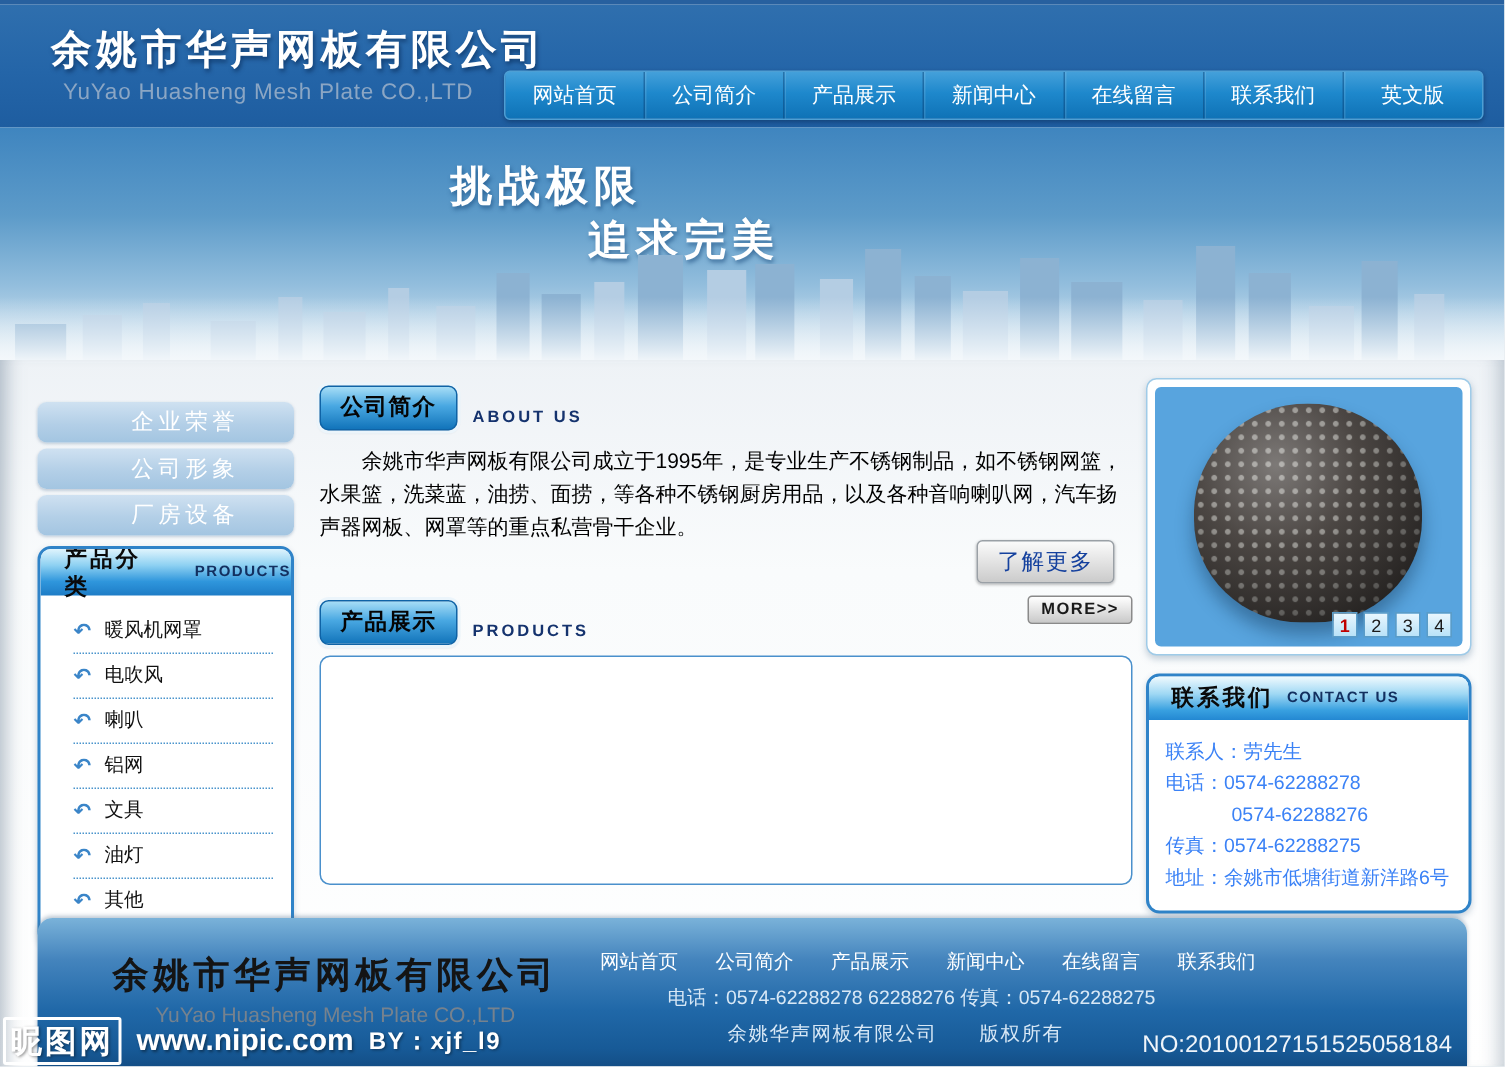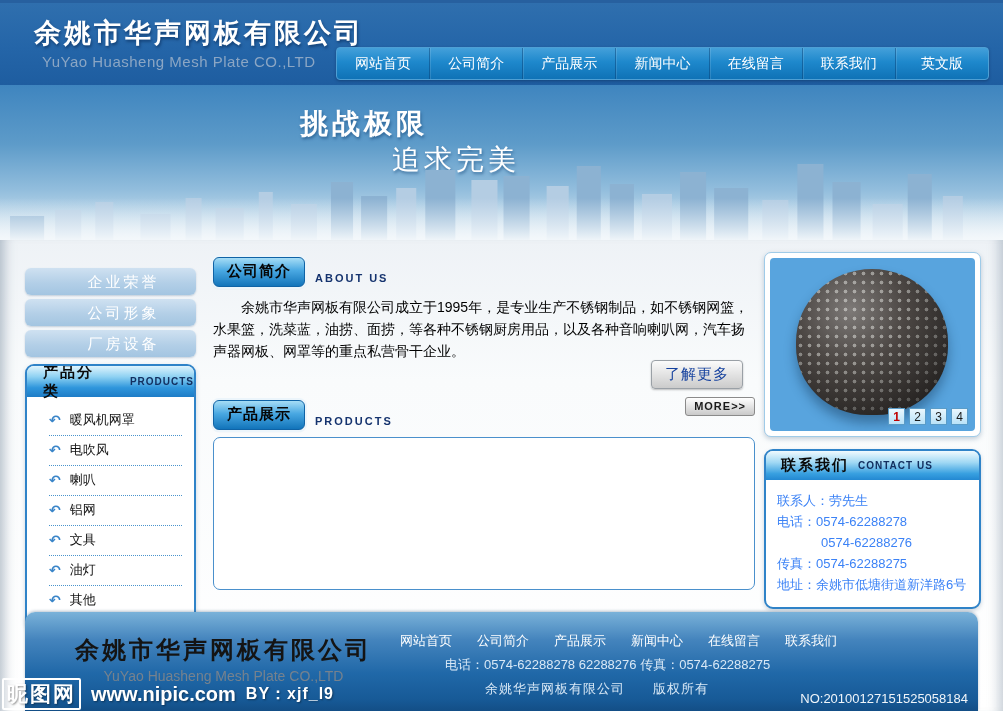--- a/index.html
+++ b/index.html
@@ -11,21 +11,21 @@
   .logo { position:absolute; left:34px; top:12px; }
   .logo-cn { font-size:27px; font-weight:bold; color:#ffffff; letter-spacing:3px; text-shadow:1px 2px 3px rgba(0,30,70,.55); }
   .logo-en { font-size:15px; color:#8ba6c4; margin-top:2px; padding-left:8px; letter-spacing:.5px; }
   .nav { position:absolute; left:336px; right:14px; top:44px; height:33px; display:flex; background:linear-gradient(180deg,#44a0da 0%,#1e88cc 45%,#0f72b6 100%); border:1px solid #4e9fd4; border-radius:4px; box-shadow:0 1px 3px rgba(0,20,50,.35); }
   .nav-item { flex:1; display:flex; align-items:center; justify-content:center; color:#ffffff; font-size:14px; cursor:pointer; border-right:1px solid rgba(8,60,110,.45); box-shadow:1px 0 0 rgba(255,255,255,.12); white-space:nowrap; }
   .nav-item:last-child { border-right:none; box-shadow:none; }
 
   
   .banner { position:relative; height:155px; background:linear-gradient(180deg,#3f85bf 0%,#5d9bc9 38%,#93bedd 68%,#cfe2ef 92%,#e9f1f7 100%); overflow:hidden; }
   .slogan1 { position:absolute; left:300px; top:20px; font-size:28px; font-weight:bold; color:#ffffff; letter-spacing:4px; text-shadow:1px 2px 3px rgba(20,70,120,.6); }
-  .slogan2 { position:absolute; left:392px; top:56px; font-size:28px; font-weight:normal; color:#ffffff; letter-spacing:4px; text-shadow:1px 2px 3px rgba(20,70,120,.6); }
+  .slogan2 { position:absolute; left:392px; top:56px; font-size:28px; font-weight:bold; color:#ffffff; letter-spacing:4px; text-shadow:1px 2px 3px rgba(20,70,120,.6); }
   .skyline { position:absolute; left:0; bottom:0; width:100%; height:82px; }
 
   
   .lower { position:relative; height:471px; background:linear-gradient(180deg,#eef2f6 0%,#f9fbfc 30%,#ffffff 100%); box-shadow:inset 14px 0 12px -10px rgba(110,130,150,.5), inset -14px 0 12px -10px rgba(110,130,150,.4); }
 
   
   .leftcol { position:absolute; left:25px; top:28px; width:171px; }
   .side-btn { height:27px; line-height:27px; margin-bottom:4px; text-align:center; color:#ffffff; font-size:15px; letter-spacing:3px; background:linear-gradient(180deg,#cfe1f1 0%,#b3cfe7 55%,#a3c5e1 100%); border-radius:6px; box-shadow:0 1px 2px rgba(100,130,160,.35); cursor:pointer;padding-left:26px; }
   .cat-panel { margin-top:7px; border:2px solid #2f83c8; border-radius:9px; background:#ffffff; overflow:hidden; box-shadow:0 2px 4px rgba(90,120,150,.3); }
   .cat-head { height:31px; display:flex; align-items:center; gap:25px; padding-left:16px; background:linear-gradient(180deg,#dff4fd 0%,#8ed1f2 35%,#2f96dc 70%,#1d7cc6 100%); }
@@ -72,21 +72,21 @@
 
   
   .footer { position:absolute; left:25px; right:25px; top:372px; height:99px; border-radius:10px 10px 0 0; background:linear-gradient(180deg,#7ab2d9 0%,#4484bd 28%,#2068a8 62%,#175a97 88%,#134e86 100%); box-shadow:0 -1px 3px rgba(80,110,140,.4); }
   .f-logo { position:absolute; left:50px; top:22px; text-align:center; }
   .f-logo-cn { font-size:24px; font-weight:bold; color:#141414; letter-spacing:3px; }
   .f-logo-en { font-size:14px; color:#76828e; margin-top:2px; }
   .f-links { position:absolute; left:375px; top:20px; display:flex; gap:25px; }
   .f-link { color:#ffffff; font-size:13px; cursor:pointer; white-space:nowrap; }
   .f-phone { position:absolute; left:420px; top:44px; color:#d8e8f6; font-size:13px; }
   .f-copy { position:absolute; left:460px; top:68px; color:#d8e8f6; font-size:13px; letter-spacing:1px; }
-  .f-serial { position:absolute; right:10px; bottom:5px; color:#f0f5fa; font-size:13px;margin-top:15px; }
+  .f-serial { position:absolute; right:10px; bottom:5px; color:#f0f5fa; font-size:16px;margin-top:15px; }
   .watermark { position:absolute; left:2px; bottom:1px; display:flex; align-items:center; gap:10px; color:#ffffff; text-shadow:1px 1px 2px rgba(0,0,0,.4); }
   .wm-logo { font-size:21px; font-weight:bold; letter-spacing:2px; border:2px solid #ffffff; padding:0 3px; border-radius:2px; }
   .wm-site { font-size:20px; font-weight:bold; }
   .wm-by { font-size:16px; font-weight:bold; letter-spacing:1px; }
 </style>
 </head>
 <body>
 
 <div class="page">
 

